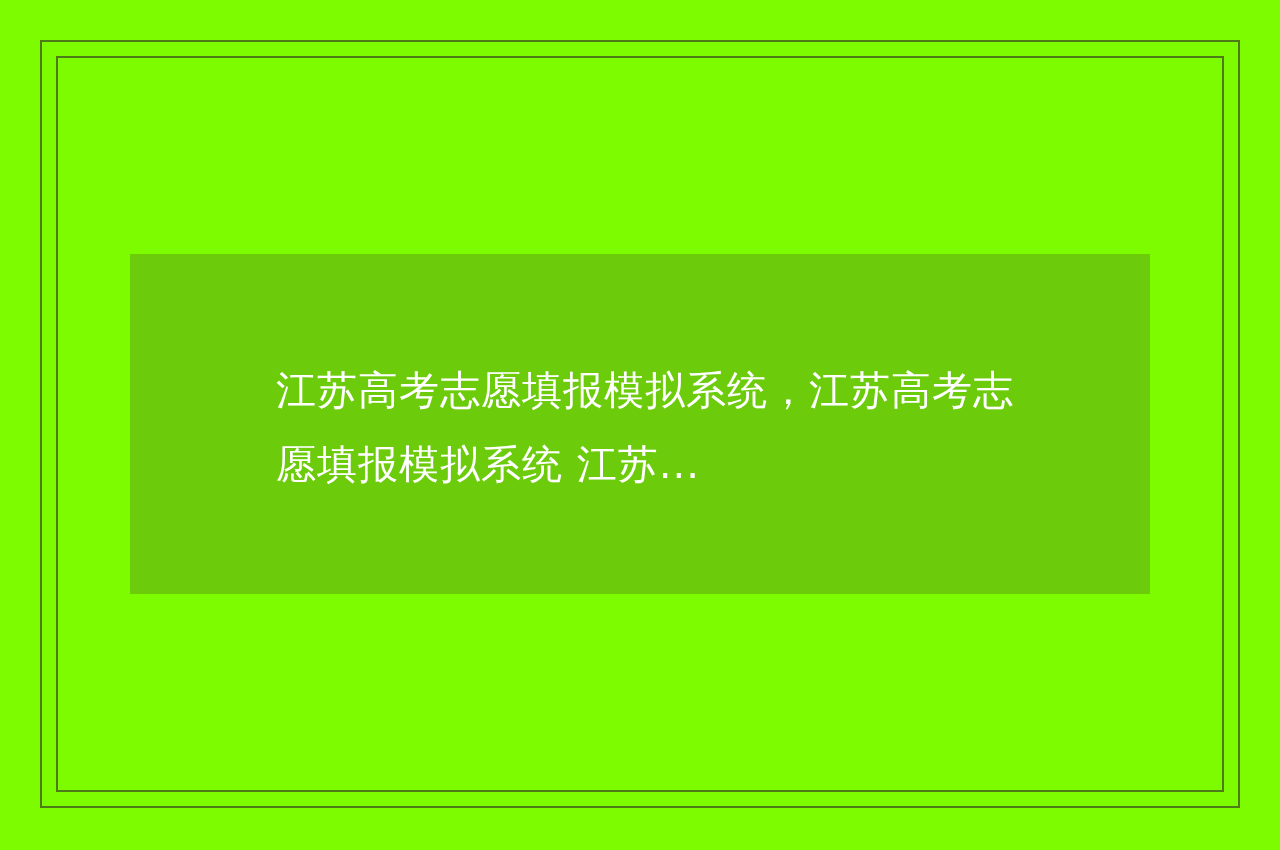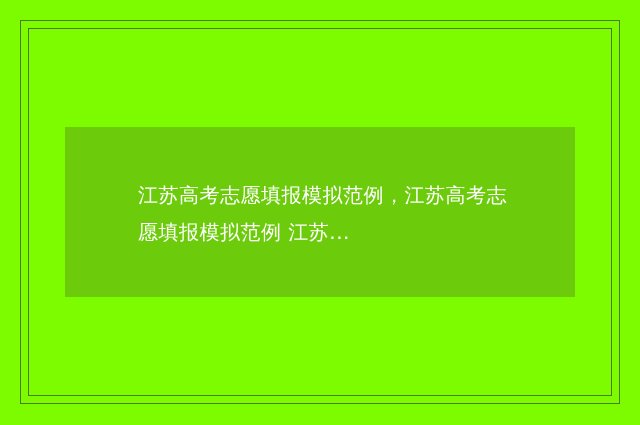--- a/index.html
+++ b/index.html
@@ -80,16 +80,16 @@
 </style>
 </head>
 <body>
 
 <div id="page-root">
 
   <div class="frame-outer"></div>
   <div class="frame-inner"></div>
 
   <div class="content-panel">
-    <p class="headline">江苏高考志愿填报模拟范例，江苏高考志愿填报模拟范例 江苏...</p>
+    <p class="headline">江苏高考志愿填报模拟系统，江苏高考志愿填报模拟系统 江苏...</p>
   </div>
 
 </div>
 
 </body></html>

